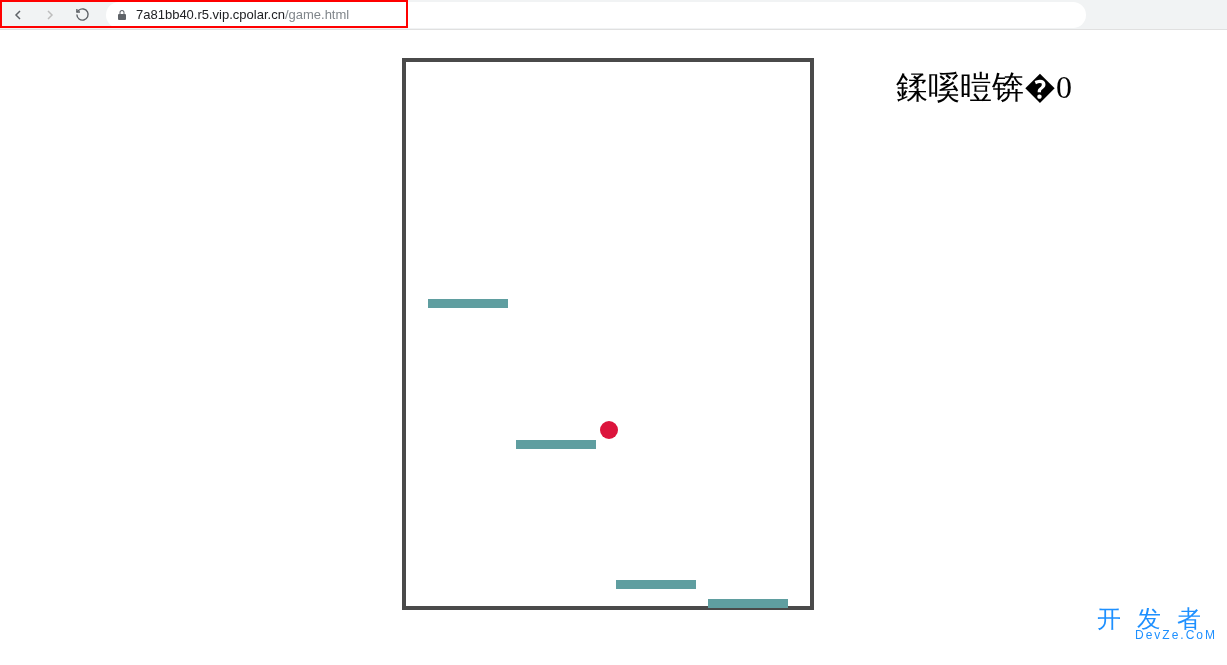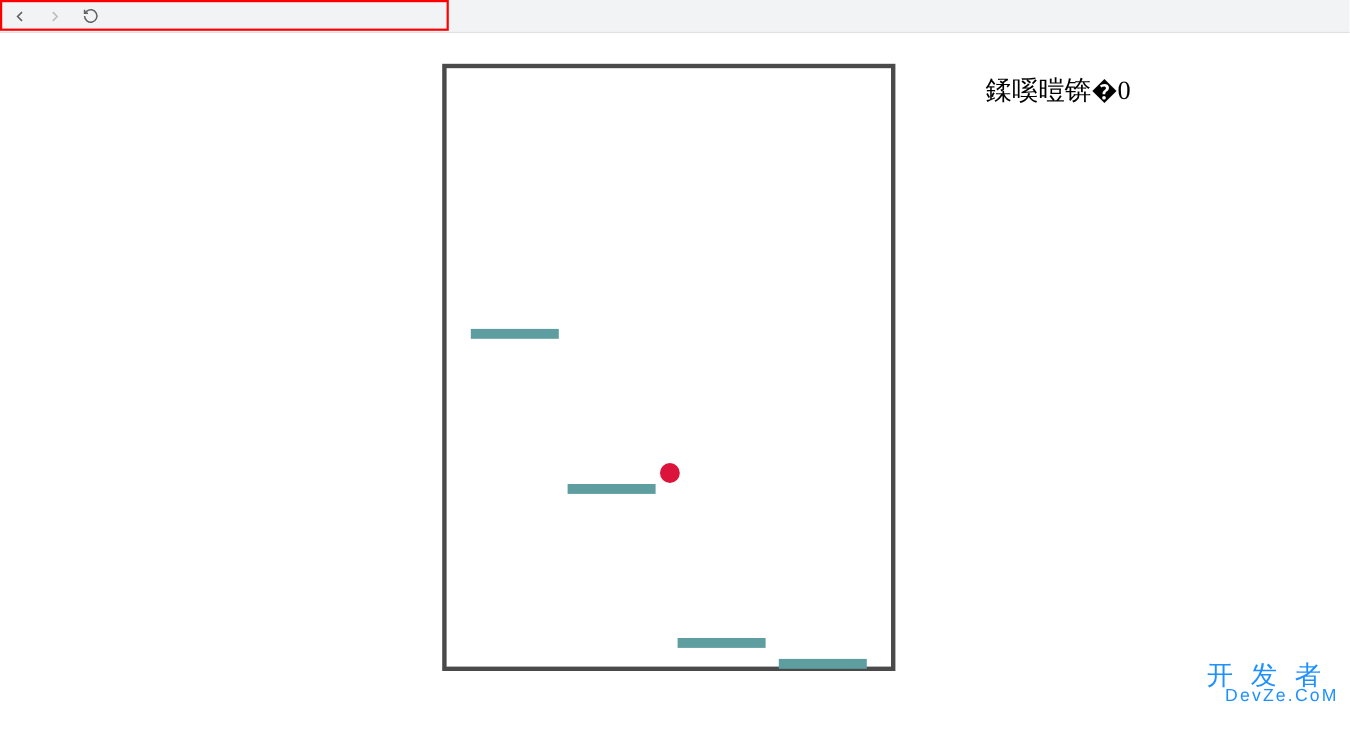--- a/index.html
+++ b/index.html
@@ -75,39 +75,39 @@
       position: absolute;
       width: 18px;
       height: 18px;
       border-radius: 50%;
       background: #dc143c;
     }
     .score-text {
       position: absolute;
       top: 64px;
       left: 896px;
-      font-size: 24px;
+      font-size: 32px;
       color: #000;
       font-family: "SimSun", serif;
     }
     .watermark {
       position: absolute;
       bottom: 24px;
       right: 10px;
       text-align: right;
       line-height: 1;
     }
     .watermark-cn {
       font-size: 24px;
       color: #1e90ff;
       letter-spacing: 16px;
       font-family: "SimSun", serif;
     }
     .watermark-en {
-      font-size: 16px;
+      font-size: 12px;
       color: #1e90ff;
       letter-spacing: 2px;
       font-family: Arial, sans-serif;
       margin-top: -2px;
     }
   </style>
 </head>
 <body>
 
 <div class="browser-toolbar">
@@ -120,20 +120,30 @@
     <svg width="16" height="16" viewBox="0 0 24 24" fill="none" stroke="currentColor" stroke-width="2.2">
         <polyline points="9 18 15 12 9 6"></polyline>
       </svg>
   </div>
   <div class="nav-btn">
     <svg width="15" height="15" viewBox="0 0 24 24" fill="none" stroke="currentColor" stroke-width="2.2">
         <path d="M3 12a9 9 0 1 0 3-6.7L3 8"></path>
         <polyline points="3 3 3 8 8 8"></polyline>
       </svg>
   </div>
+  <div class="address-bar">
+    <span class="lock-icon">
+      <svg width="12" height="12" viewBox="0 0 24 24" fill="currentColor">
+          <path d="M12 2a5 5 0 0 0-5 5v3H6a2 2 0 0 0-2 2v8a2 2 0 0 0 2 2h12a2 2 0 0 0 2-2v-8a2 2 0 0 0-2-2h-1V7a5 5 0 0 0-5-5zm-3 5a3 3 0 1 1 6 0v3H9V7z"></path>
+        </svg>
+    </span>
+    <span>
+      <span>7a81bb40.r5.vip.cpolar.cn</span><span class="url-path">/game.html</span>
+    </span>
+  </div>
 </div>
 
 <div class="url-highlight-box"></div>
 
 <div class="game-area" id="game-area">
 <div class="platform" style="left: 22px; top: 237px; width: 80px; background: rgb(95, 158, 160);"></div>
     <div class="platform" style="left: 110px; top: 378px; width: 80px; background: rgb(95, 158, 160);"></div>
     <div class="platform" style="left: 210px; top: 518px; width: 80px; background: rgb(95, 158, 160);"></div>
     <div class="platform" style="left: 302px; top: 537px; width: 80px; background: rgb(95, 158, 160);"></div>
     <div class="ball" style="left: 194px; top: 359px; background: rgb(220, 20, 60);"></div>

